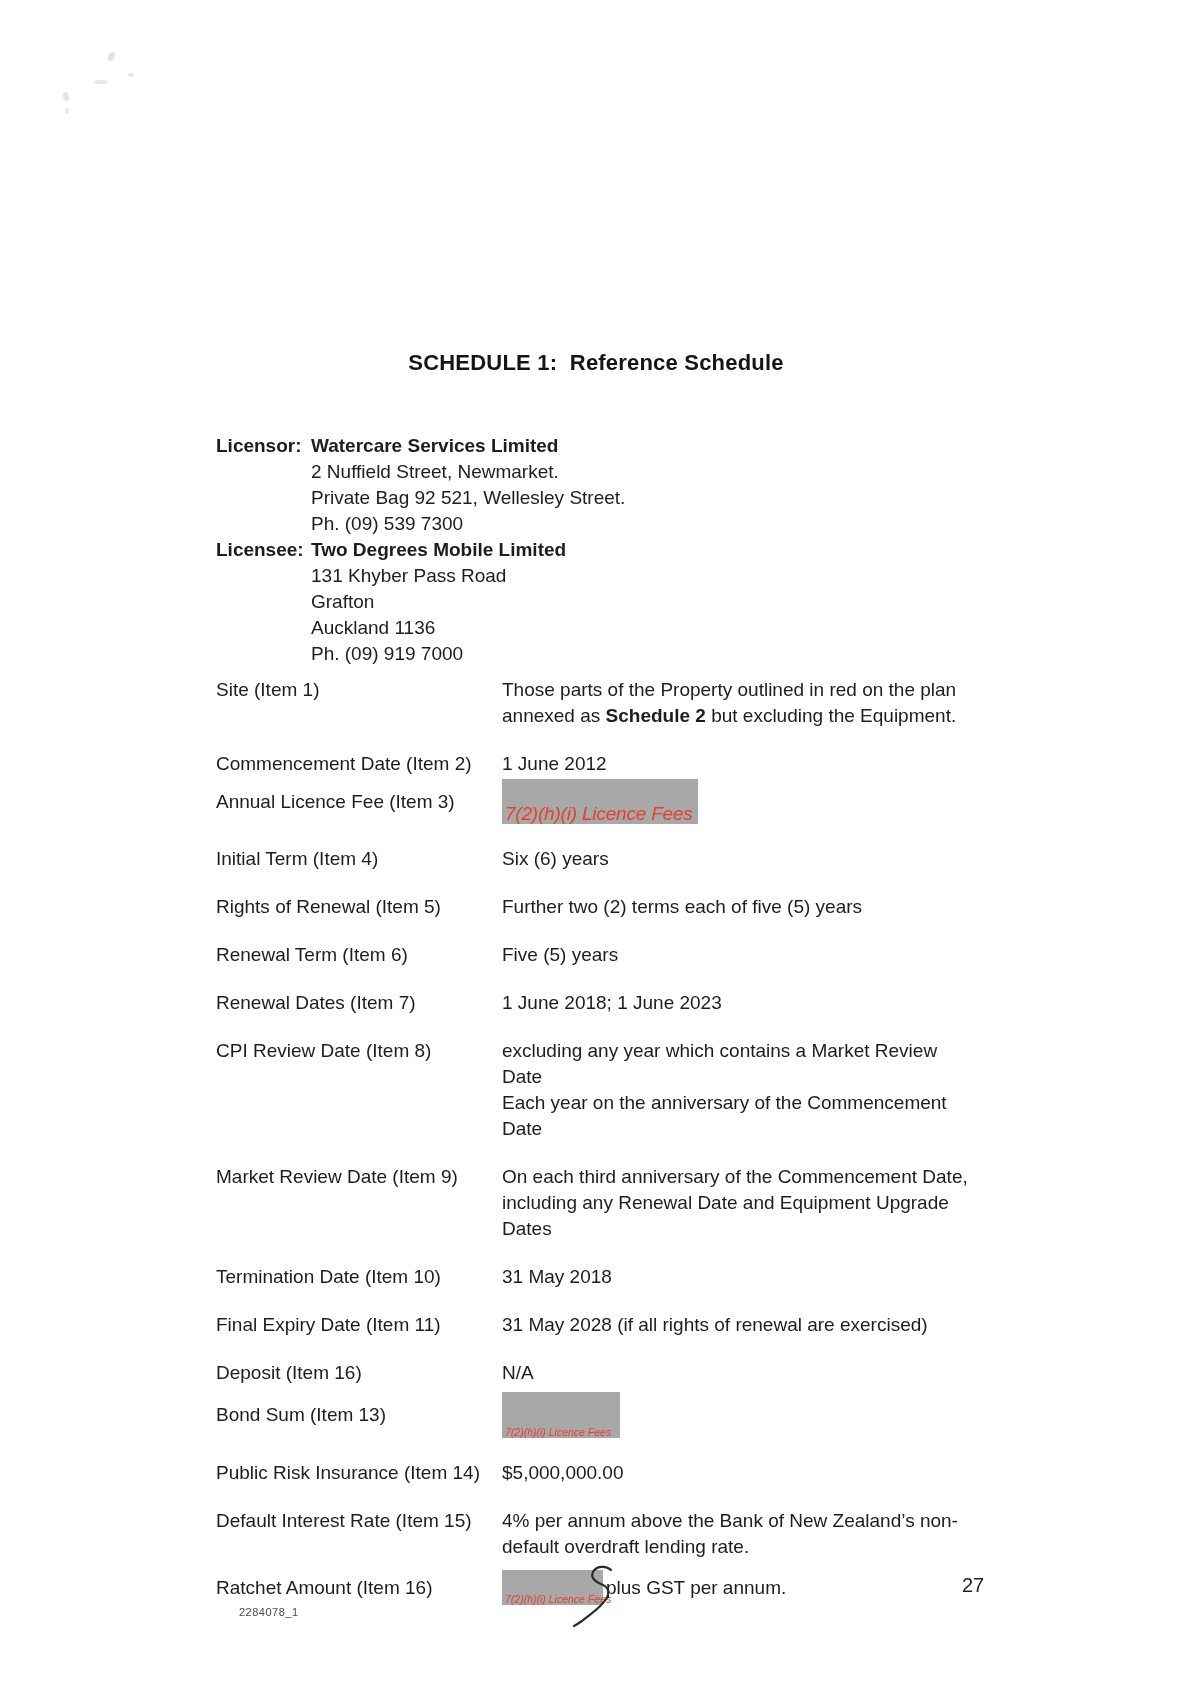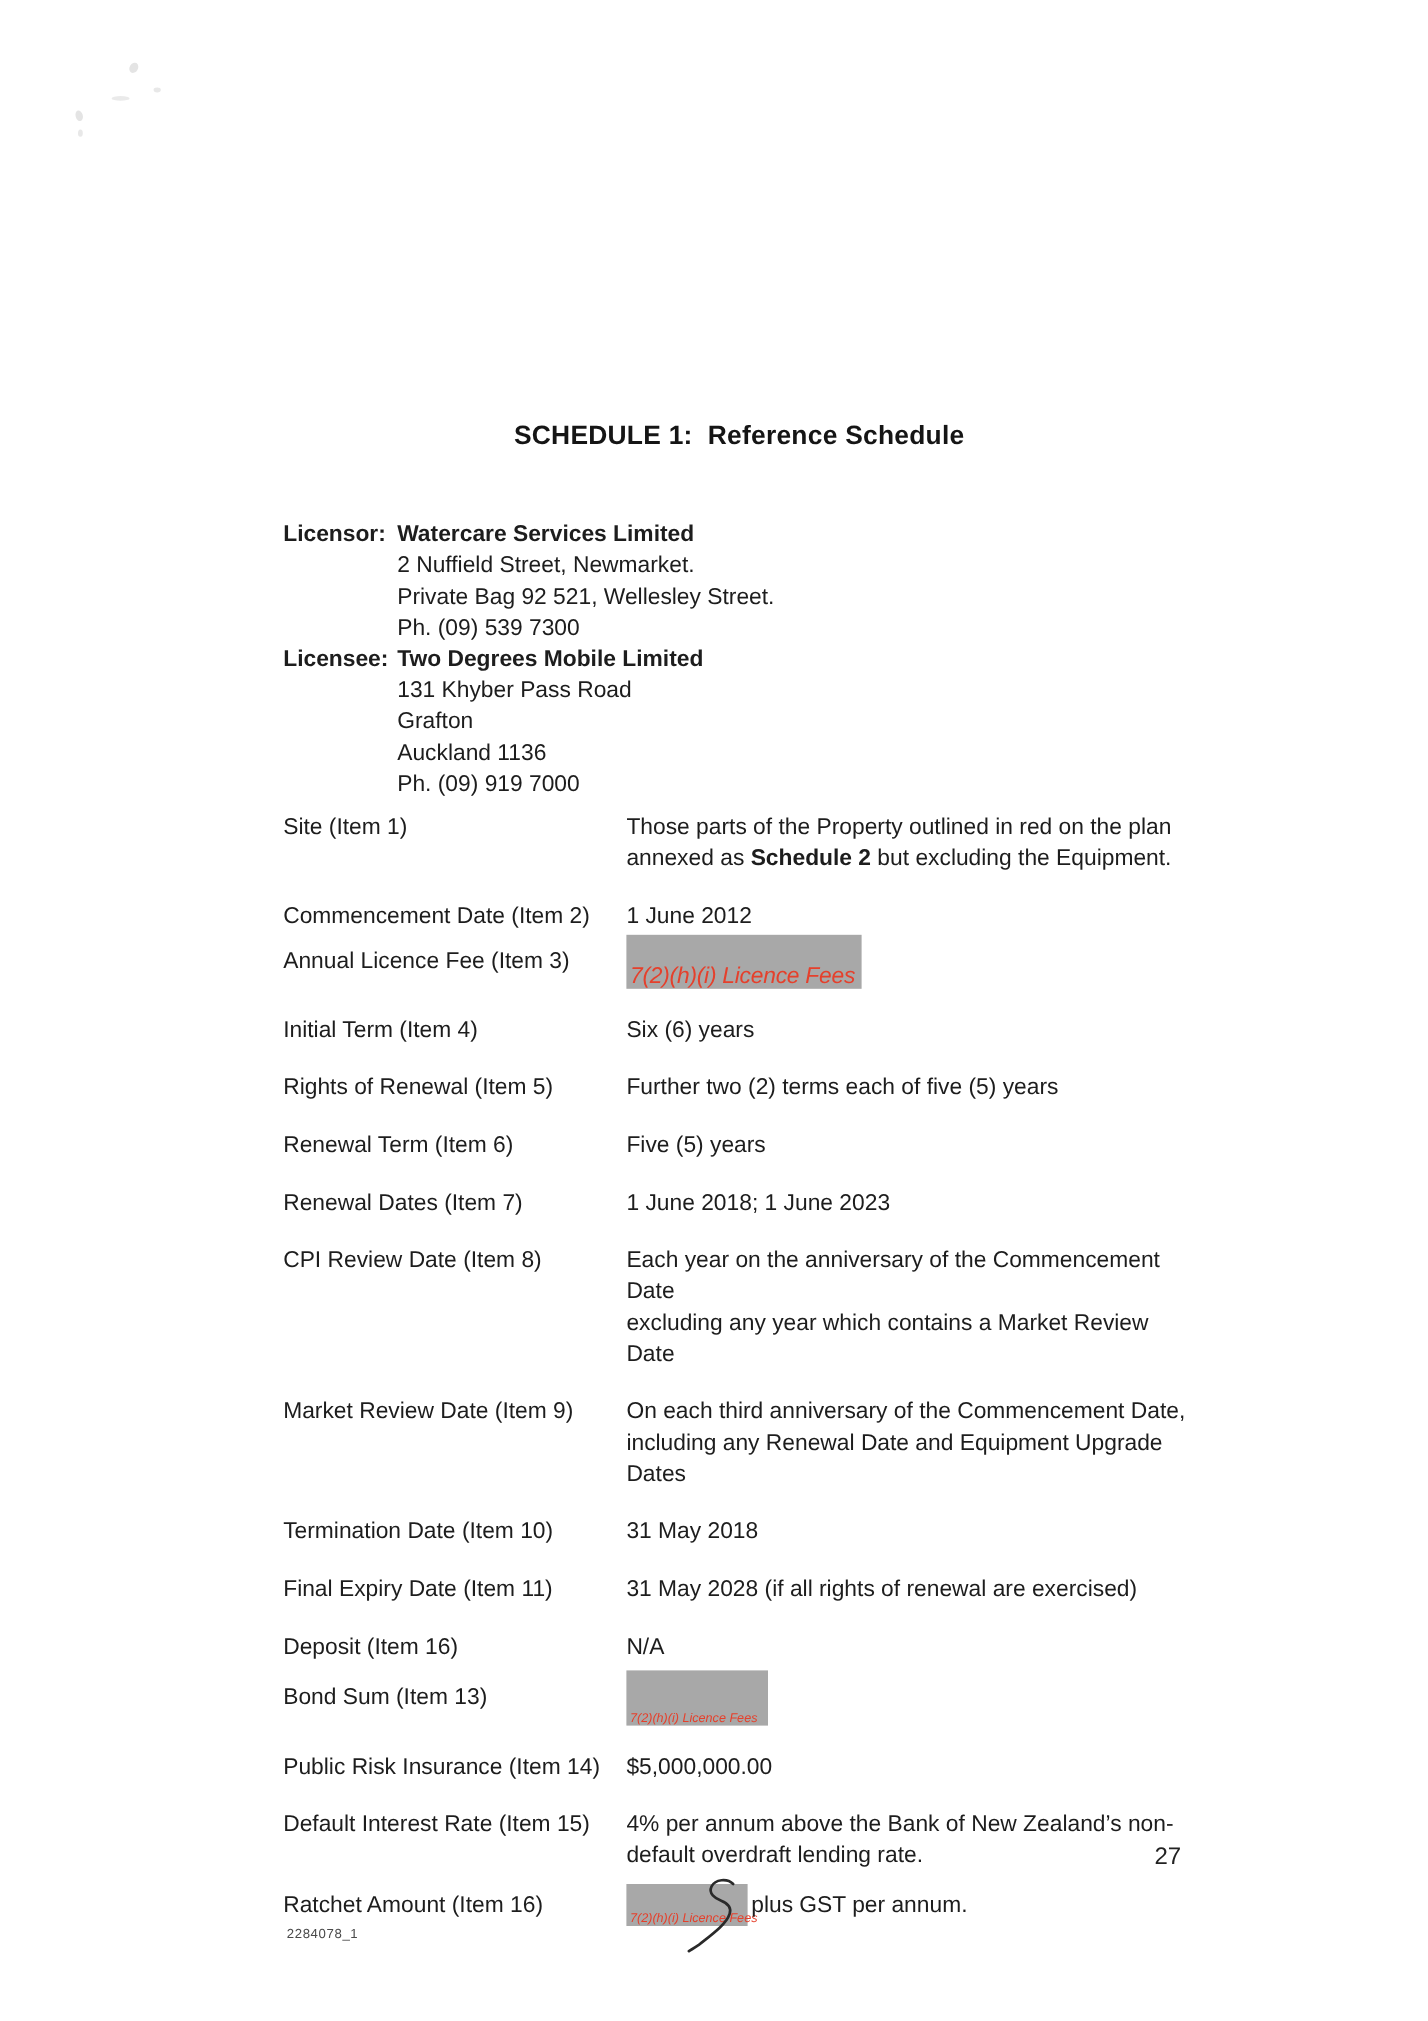--- a/index.html
+++ b/index.html
@@ -14,21 +14,21 @@
     position:relative;
     overflow:hidden;
     font-family:"Liberation Sans",sans-serif;
     color:var(--ink);
     -webkit-font-smoothing:antialiased;
   }
   
   .artifact{position:absolute;background:#d9d9d9;border-radius:50%;}
   
   .content{
-    position:absolute;left:236px;top:348px;width:760px;
+    position:absolute;left:216px;top:348px;width:760px;
   }
   .doc-title{
     font-size:22px;font-weight:700;line-height:30px;
     text-align:center;letter-spacing:0.2px;
     margin:0 0 55px 0;color:#151515;
   }
   
   .party-row{display:flex;font-size:19px;line-height:26px;}
   .party-row.last{margin-bottom:10px;}
   .party-role{width:95px;flex:0 0 95px;font-weight:700;}
@@ -59,21 +59,21 @@
   }
   .redaction-box.large .redaction-label{font-size:19px;padding-top:1px;letter-spacing:-0.2px;}
   .redaction-box.small .redaction-label{font-size:10.5px;padding-top:1px;}
   .redaction-suffix{margin-left:3px;}
   
   .doc-ref{
     position:absolute;left:239px;top:1606px;
     font-size:11px;color:#4a4a4a;letter-spacing:0.5px;
   }
   .page-number{
-    position:absolute;left:962px;top:1536px;
+    position:absolute;left:962px;top:1574px;
     font-size:20px;color:#222;
   }
   .signature{
     position:absolute;left:570px;top:1563px;width:52px;height:66px;
   }
 </style>
 </head>
 <body>
 
 <div class="artifact" style="left:108px;top:52px;width:7px;height:9px;opacity:.7;transform:rotate(30deg);"></div>
@@ -151,22 +151,22 @@
       </div>
       <div class="item-row">
         <div class="item-label">Renewal Dates (Item 7)</div>
         <div class="item-value">
           <div><span>1 June 2018; 1 June 2023</span></div>
         </div>
       </div>
       <div class="item-row">
         <div class="item-label">CPI Review Date (Item 8)</div>
         <div class="item-value">
+          <div><span>excluding any year which contains a Market Review Date</span></div>
           <div><span>Each year on the anniversary of the Commencement Date</span></div>
-          <div><span>excluding any year which contains a Market Review Date</span></div>
         </div>
       </div>
       <div class="item-row">
         <div class="item-label">Market Review Date (Item 9)</div>
         <div class="item-value">
           <div><span>On each third anniversary of the Commencement Date,</span></div>
           <div><span>including any Renewal Date and Equipment Upgrade Dates</span></div>
         </div>
       </div>
       <div class="item-row">

